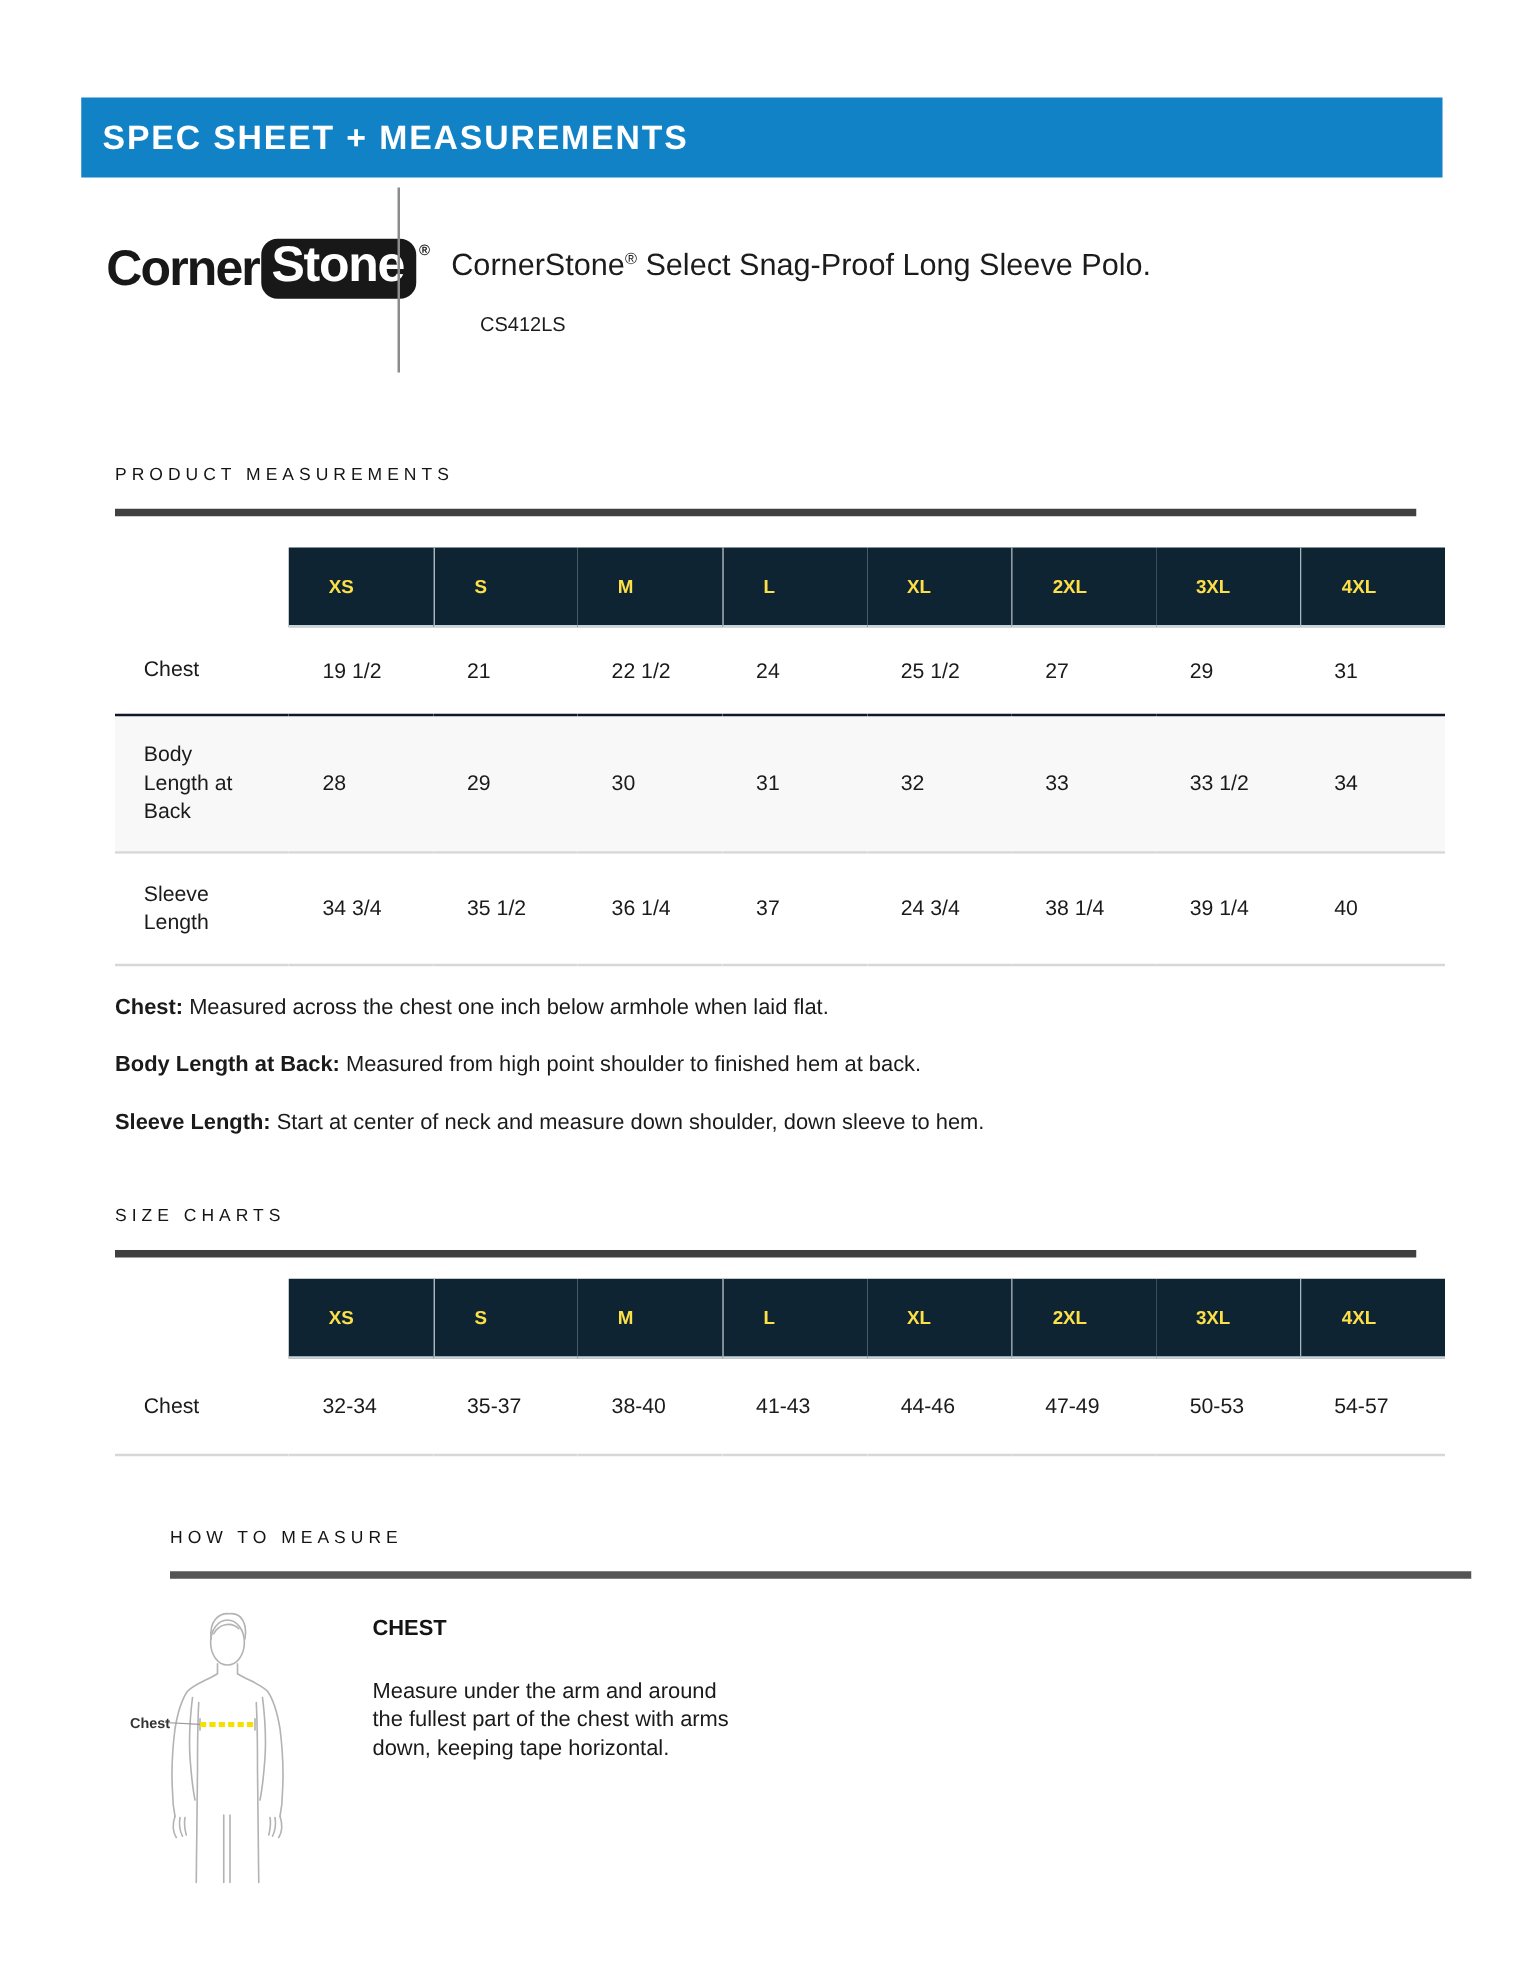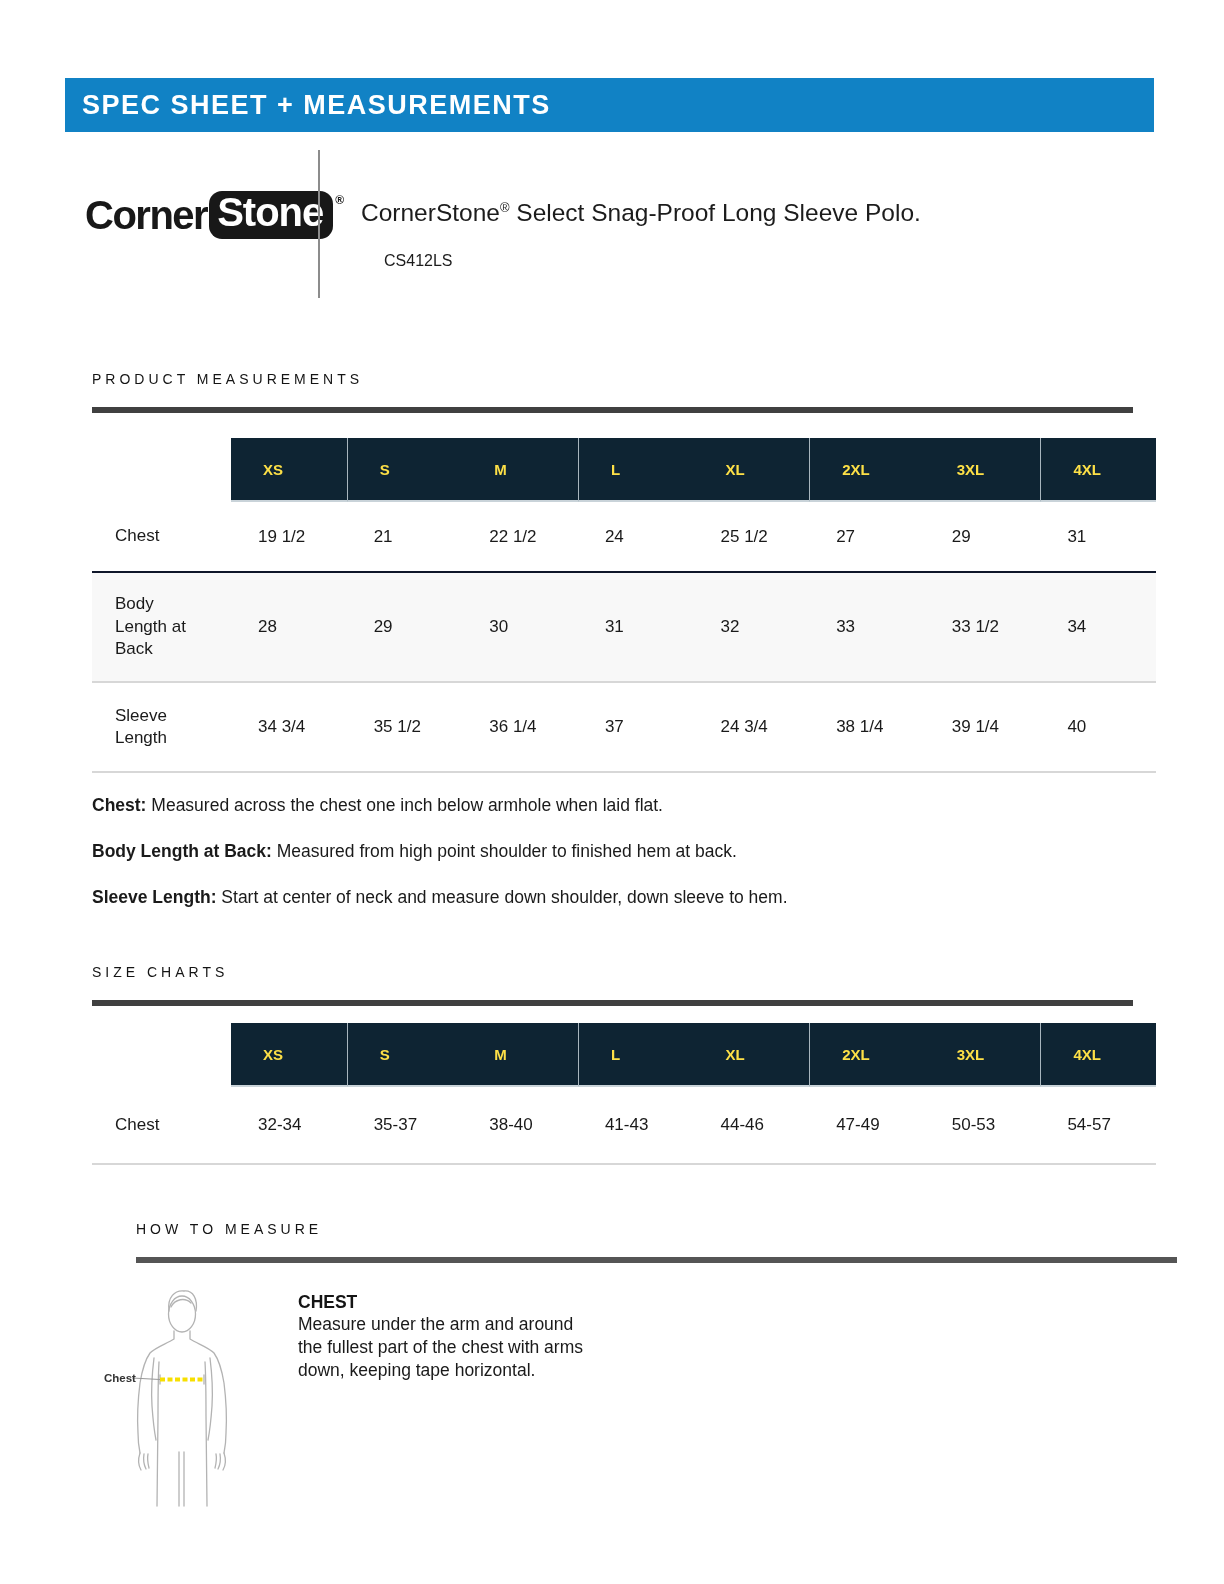--- a/index.html
+++ b/index.html
@@ -2,21 +2,21 @@
 <html><head>
 <meta charset="utf-8">
 <style>
   html,body{margin:0;padding:0;}
   body{
     width:1224px;height:1584px;position:relative;background:#ffffff;
     font-family:"Liberation Sans",sans-serif;color:#1a1a1a;overflow:hidden;
   }
   
   .banner{
-    position:absolute;left:65px;top:78px;width:1089px;height:54px;
+    position:absolute;left:65px;top:78px;width:1089px;height:64px;
     background:#1182c5;display:flex;align-items:center;
   }
   .banner-title{
     color:#fff;font-weight:bold;font-size:27px;letter-spacing:1.5px;padding-left:17px;
   }
   
   .logo{position:absolute;left:85px;top:191px;display:flex;align-items:center;font-weight:bold;}
   .logo-corner{font-size:40px;color:#181818;letter-spacing:-1.5px;}
   .logo-pill{
     background:#181818;color:#fff;font-size:40px;letter-spacing:-1px;
@@ -59,21 +59,21 @@
   .r-sleeve .t-c{height:90px;border-bottom:2px solid #d7d7d7;}
   .r-chest2 .t-c{height:78px;border-bottom:2px solid #d7d7d7;}
   
   .notes{position:absolute;left:92px;top:795px;width:1000px;}
   .note{margin:0 0 25px 0;font-size:17.5px;line-height:21px;color:#1a1a1a;}
   .note-term{font-weight:bold;}
   
   .figure{position:absolute;left:103px;top:1286px;width:135px;height:225px;}
   .htm-text{position:absolute;left:298px;top:1292px;width:300px;}
   .htm-heading{font-size:17.5px;font-weight:bold;color:#141414;}
-  .htm-body{font-size:17.5px;line-height:23px;color:#1a1a1a;width:296px;}
+  .htm-body{margin-top:28px;font-size:17.5px;line-height:23px;color:#1a1a1a;width:296px;}
 </style>
 </head>
 <body>
 
 <div class="banner">
   <span class="banner-title">SPEC SHEET + MEASUREMENTS</span>
 </div>
 
 <div class="logo">
   <span class="logo-corner">Corner</span>

